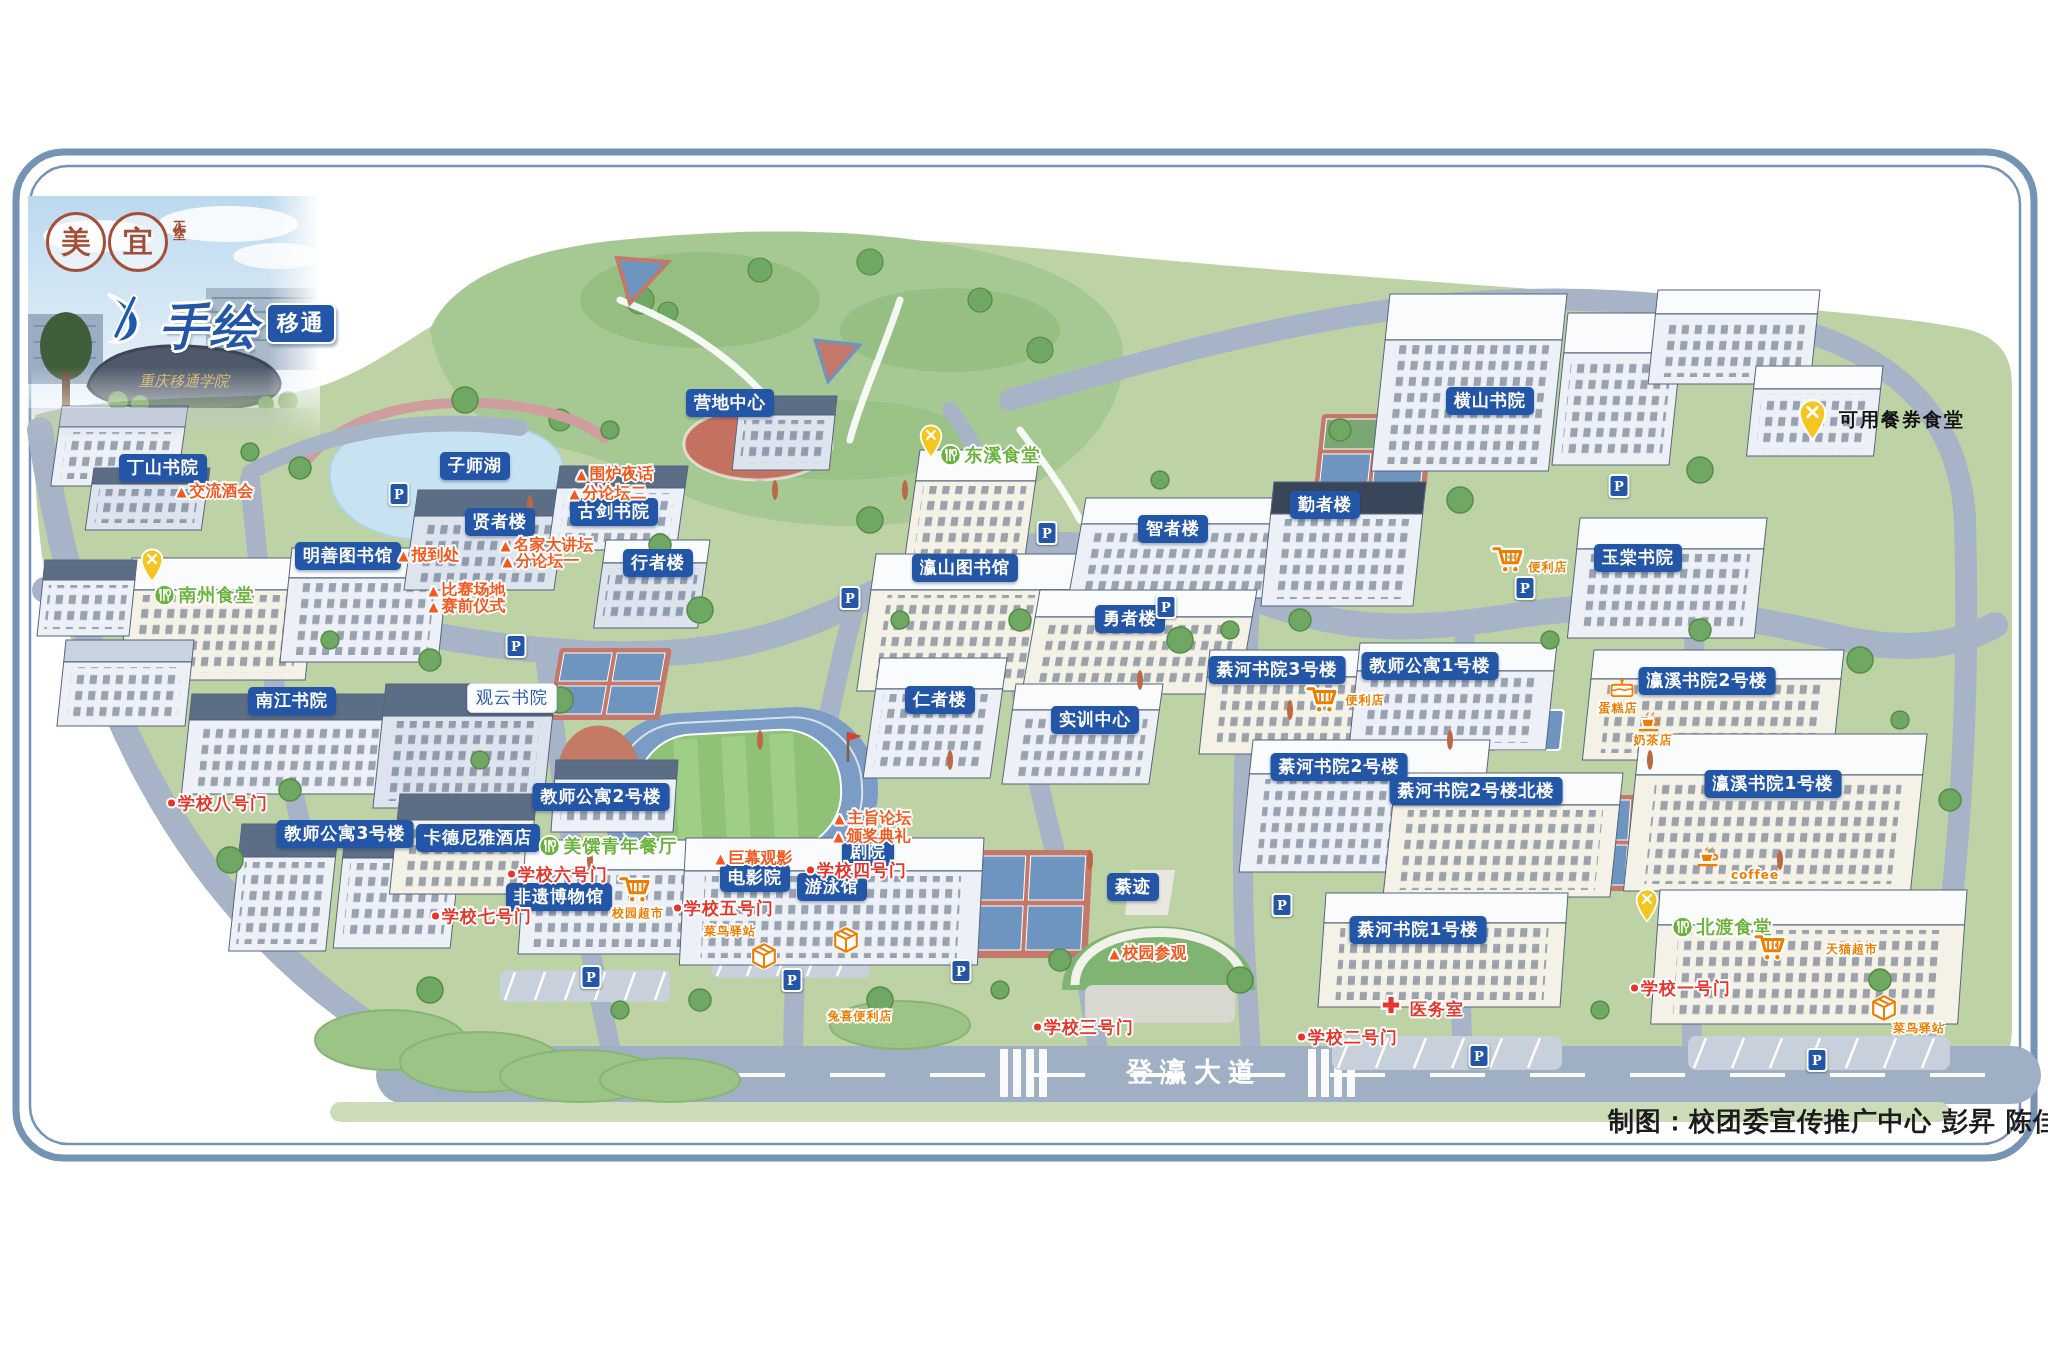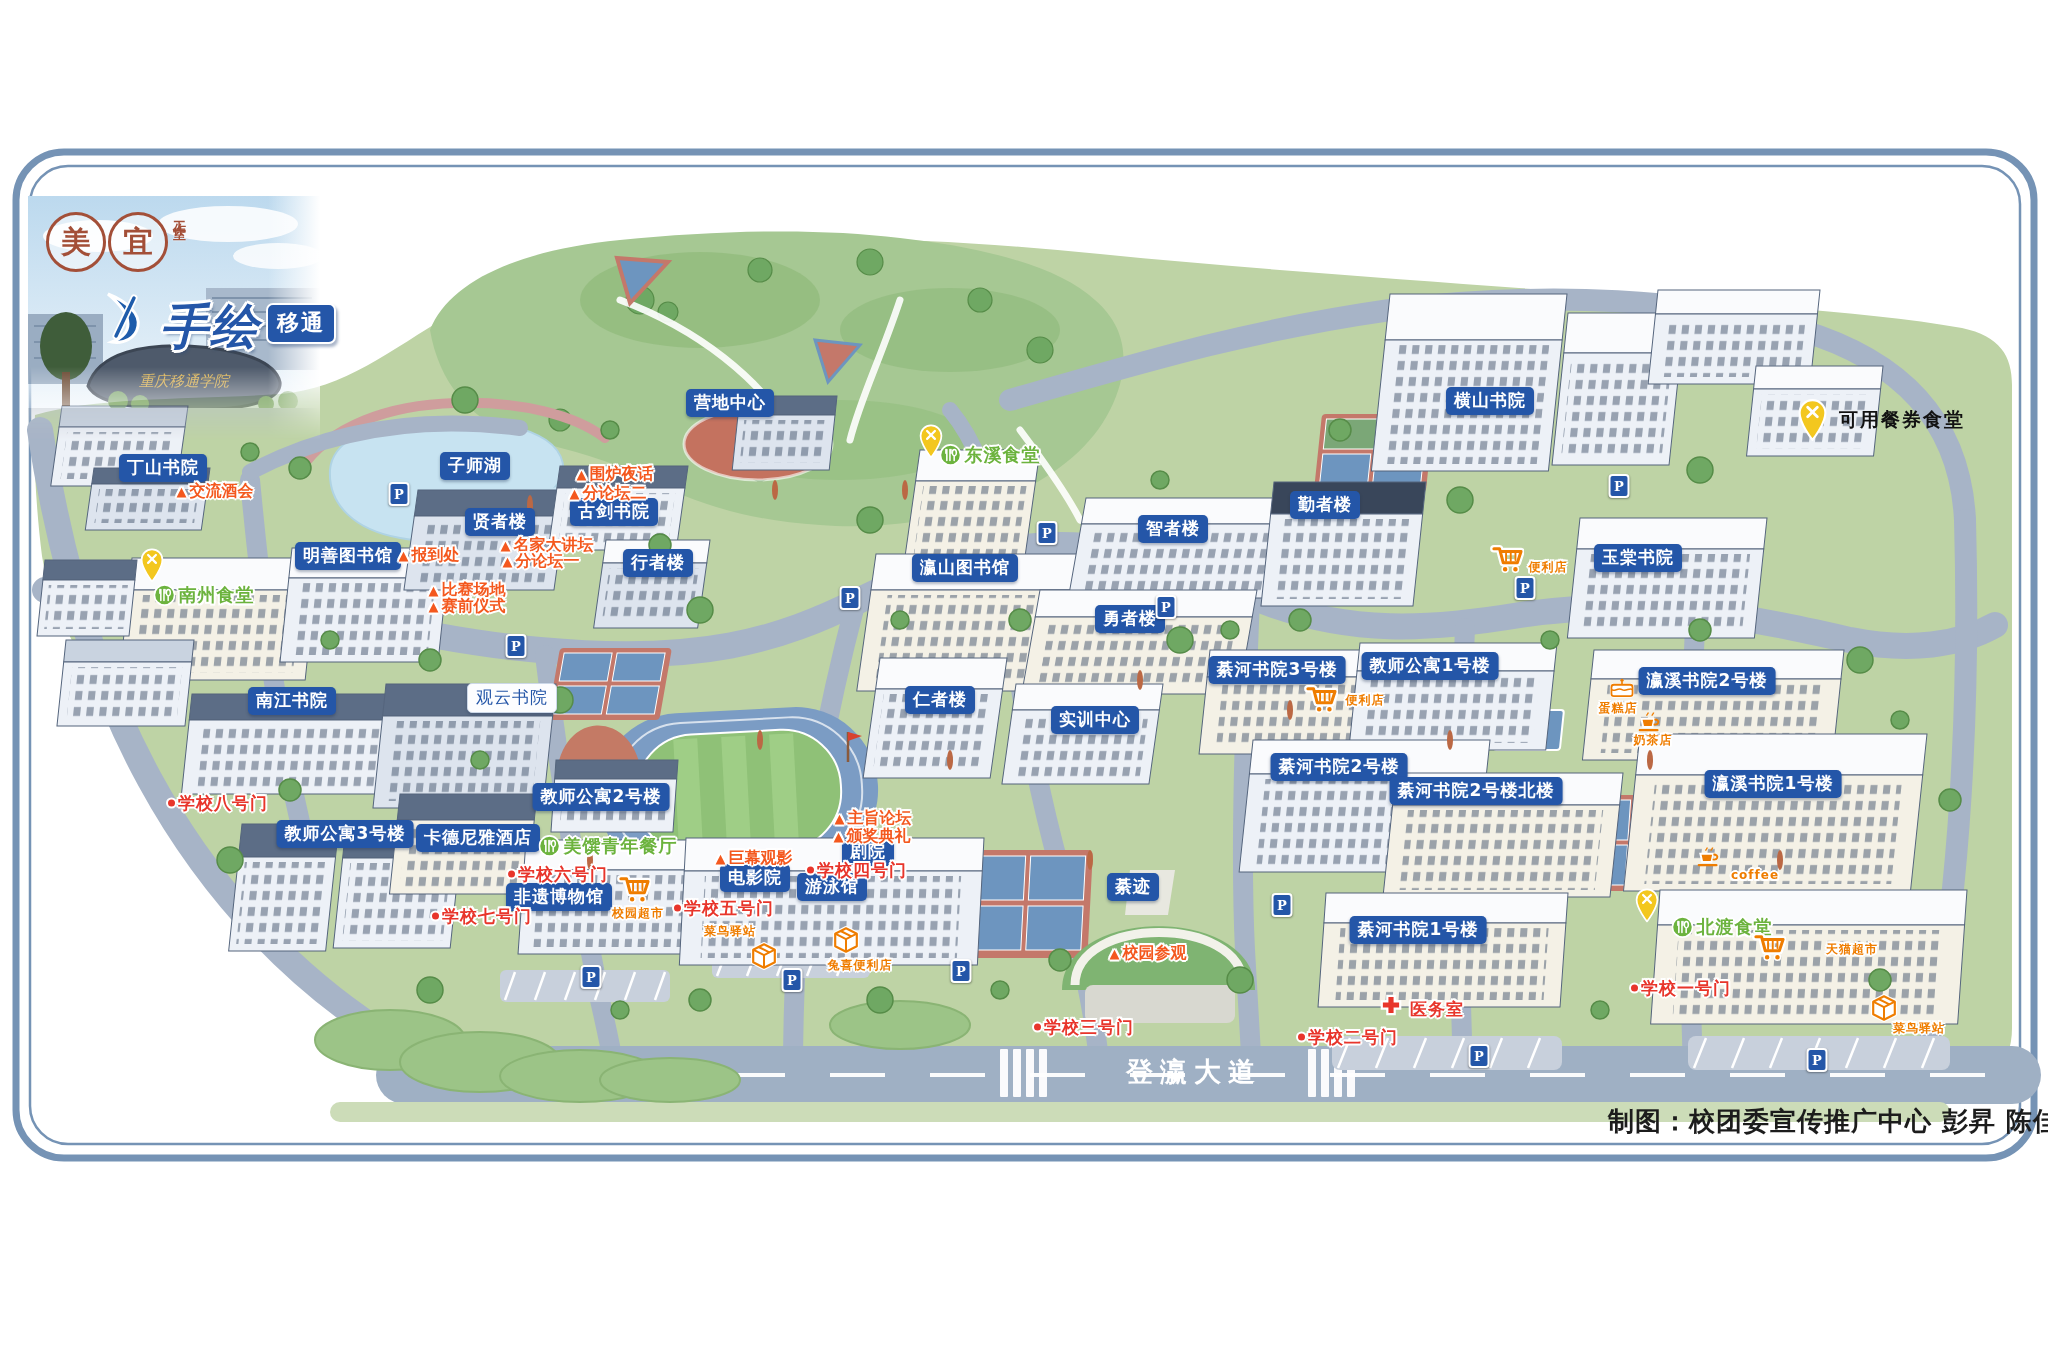--- a/index.html
+++ b/index.html
@@ -790,21 +790,21 @@
             <path d="M3 5h6l4 15h15l4-12H10" stroke="#fff" stroke-width="8"></path>
             <path d="M3 5h6l4 15h15l4-12H10" stroke="#ef7d00" stroke-width="3.2"></path>
             <path d="M16 10v8M21 9v9M26 9v8" stroke="#ef7d00" stroke-width="2"></path>
             <g fill="#ef7d00" stroke="#fff" stroke-width="1.6">
               <circle cx="15" cy="27" r="3.2"></circle>
               <circle cx="26" cy="27" r="3.2"></circle>
             </g>
           </g>
         </svg>
       </div>
-      <div class="lbl shop" style="left: 860px; top: 965px; justify-content: flex-end;">
+      <div class="lbl shop" style="left: 860px; top: 1016px; justify-content: flex-end;">
         <span class="t outl">兔喜便利店</span>
       </div>
       <div class="icon-abs" style="left: 846px; top: 940px;">
         <svg viewBox="0 0 30 32" width="27" height="29">
           <g stroke-linejoin="round">
             <path d="M15 3 27 9v14l-12 6L3 23V9z" fill="#fff" stroke="#fff" stroke-width="5"></path>
             <path d="M15 3 27 9v14l-12 6L3 23V9z" fill="#fff" stroke="#ef7d00" stroke-width="2.4"></path>
             <path d="M3 9l12 6 12-6M15 15v14M9 6l12 6" fill="none" stroke="#ef7d00" stroke-width="2.2"></path>
           </g>
         </svg>

